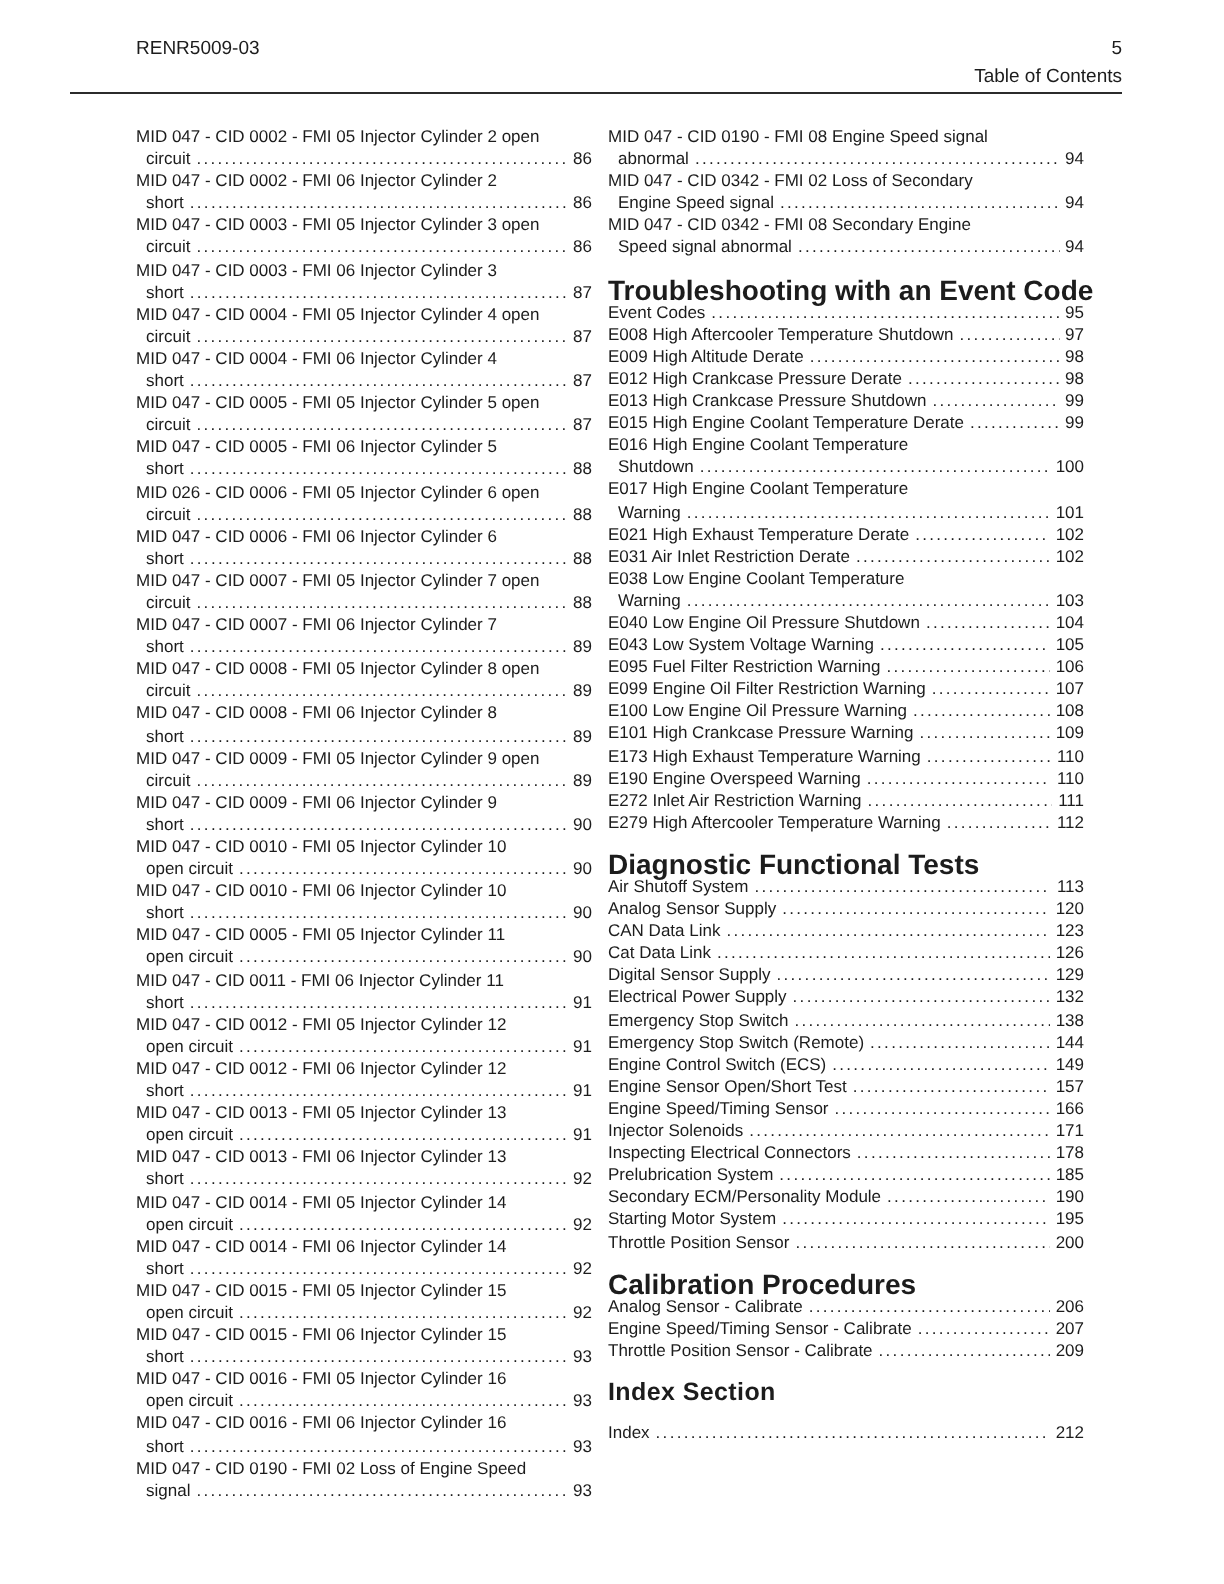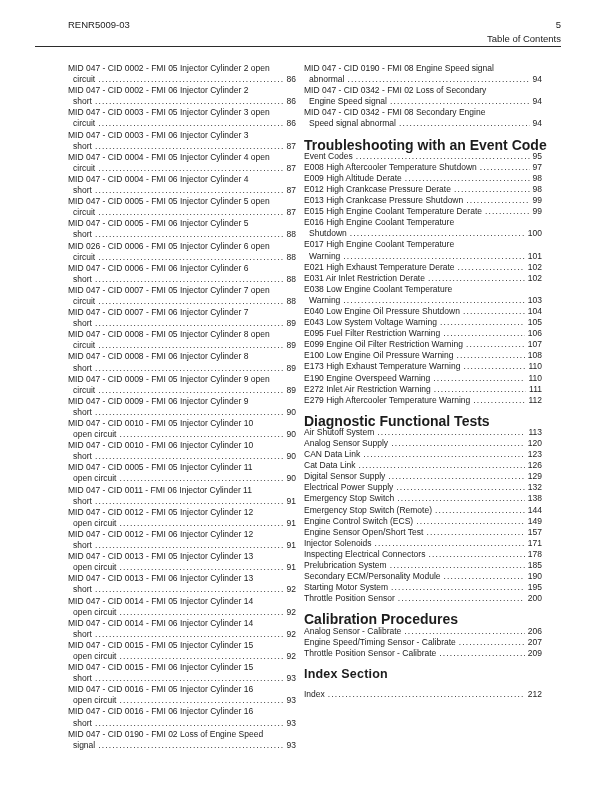--- a/index.html
+++ b/index.html
@@ -458,20 +458,27 @@
         </div>
         <div class="entry">
           <div class="l2">
             <span class="cont">E100 Low Engine Oil Pressure Warning</span>
             <span class="dots"></span>
             <span class="pg">108</span>
           </div>
         </div>
         <div class="entry">
           <div class="l2">
+            <span class="cont">E101 High Crankcase Pressure Warning</span>
+            <span class="dots"></span>
+            <span class="pg">109</span>
+          </div>
+        </div>
+        <div class="entry">
+          <div class="l2">
             <span class="cont">E173 High Exhaust Temperature Warning</span>
             <span class="dots"></span>
             <span class="pg">110</span>
           </div>
         </div>
         <div class="entry">
           <div class="l2">
             <span class="cont">E190 Engine Overspeed Warning</span>
             <span class="dots"></span>
             <span class="pg">110</span>
@@ -555,20 +562,27 @@
             <span class="cont">Engine Control Switch (ECS)</span>
             <span class="dots"></span>
             <span class="pg">149</span>
           </div>
         </div>
         <div class="entry">
           <div class="l2">
             <span class="cont">Engine Sensor Open/Short Test</span>
             <span class="dots"></span>
             <span class="pg">157</span>
+          </div>
+        </div>
+        <div class="entry">
+          <div class="l2">
+            <span class="cont">Engine Speed/Timing Sensor</span>
+            <span class="dots"></span>
+            <span class="pg">166</span>
           </div>
         </div>
         <div class="entry">
           <div class="l2">
             <span class="cont">Injector Solenoids</span>
             <span class="dots"></span>
             <span class="pg">171</span>
           </div>
         </div>
         <div class="entry">

